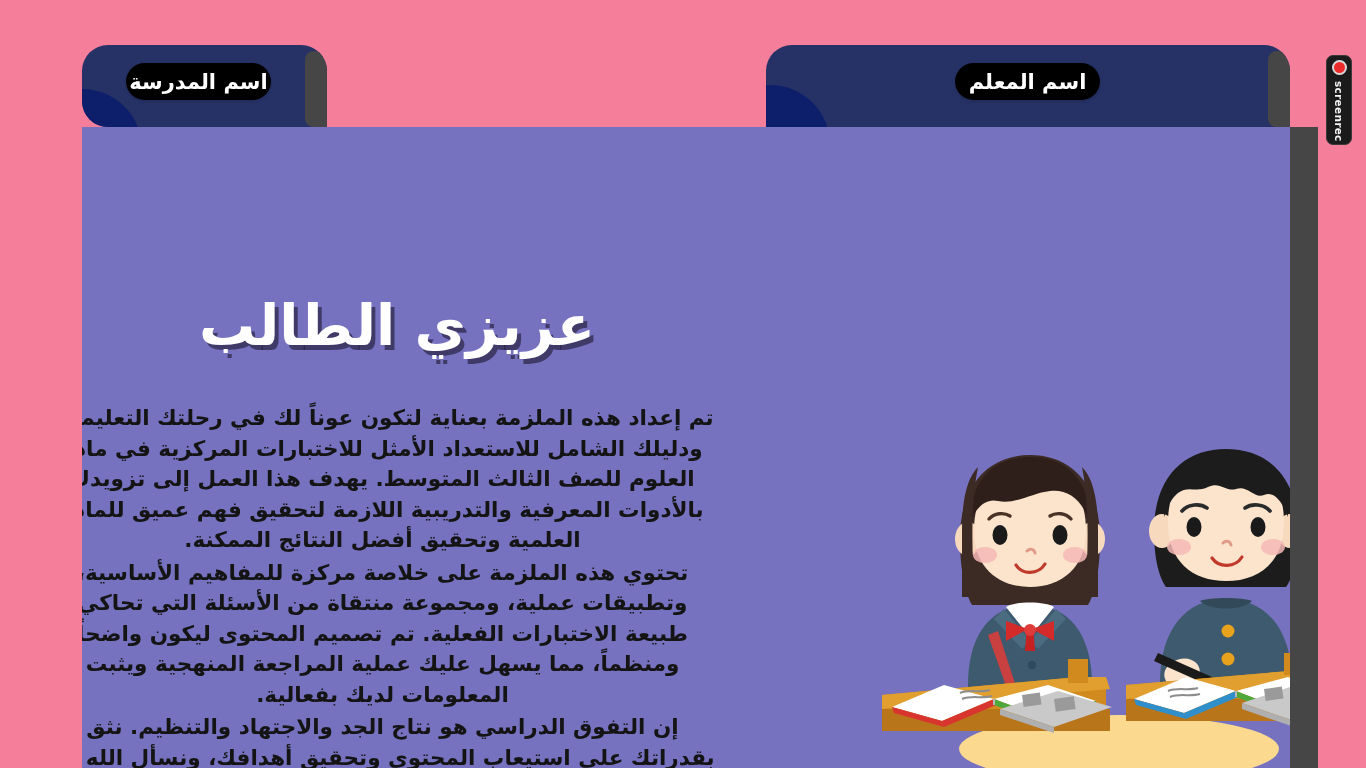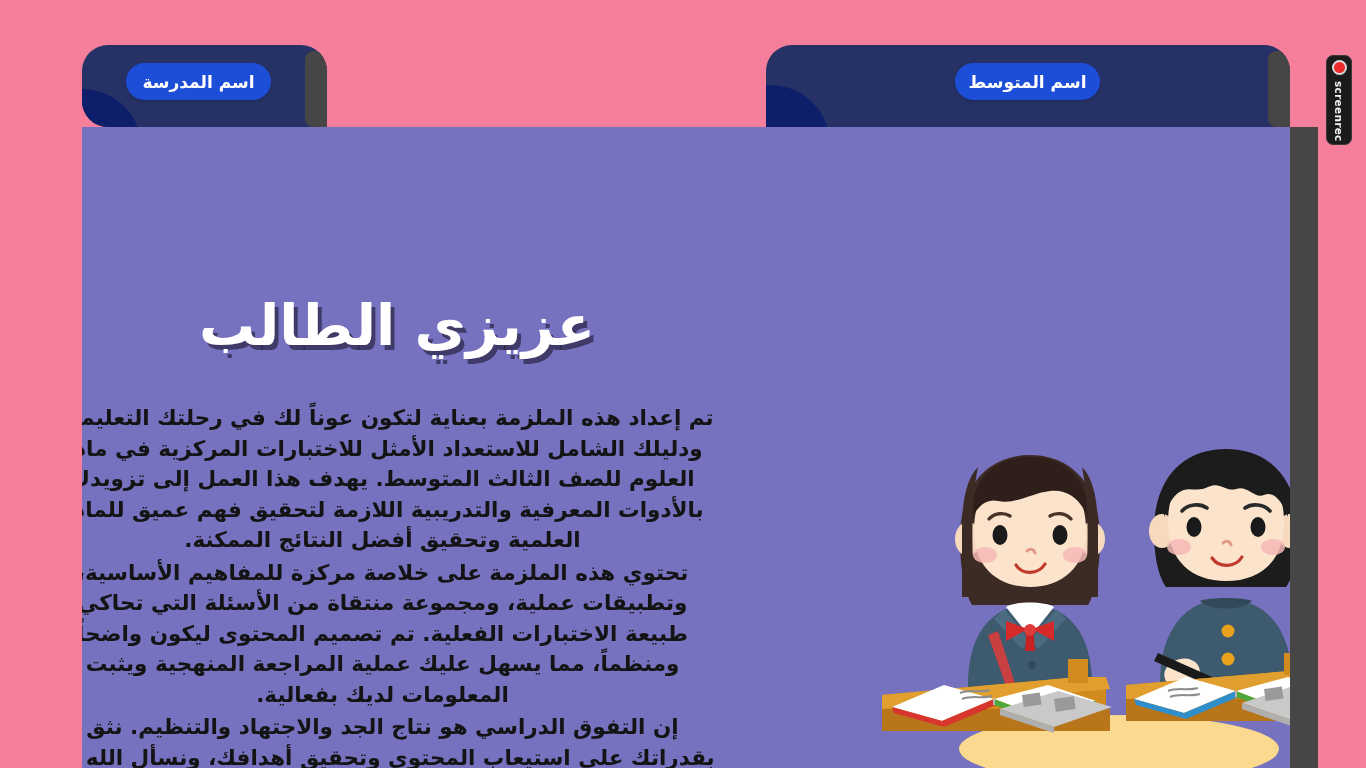--- a/index.html
+++ b/index.html
@@ -87,23 +87,23 @@
     width: 64px;
     height: 60px;
     border-top-right-radius: 60px;
   }
 
   .name-badge {
     position: absolute;
     display: flex;
     align-items: center;
     justify-content: center;
-    background: #1d4ed8;
+    background: #000000;
     color: #ffffff;
-    font-size: 17px;
+    font-size: 21px;
     font-weight: 700;
     border-radius: 24px;
     letter-spacing: 0;
     white-space: nowrap;
     box-shadow: 0 2px 3px rgba(0,0,0,0.12);
   }
   #badge-school {
     left: 126px;
     top: 63px;
     width: 145px;
@@ -231,21 +231,21 @@
   <div class="header-card" id="card-school">
     <div class="accent-blob"></div>
     <div class="shadow-strip"></div>
   </div>
   <div class="name-badge" id="badge-school">اسم المدرسة</div>
 
   <div class="header-card" id="card-teacher">
     <div class="accent-blob"></div>
     <div class="shadow-strip"></div>
   </div>
-  <div class="name-badge" id="badge-teacher">اسم المتوسط</div>
+  <div class="name-badge" id="badge-teacher">اسم المعلم</div>
 
   <div id="panel-shadow"></div>
   <div id="main-panel">
 
     <div id="page-title">
       <span class="title-inner">عزيزي الطالب</span>
     </div>
 
     <div id="body-copy">
       <p>تم إعداد هذه الملزمة بعناية لتكون عوناً لك في رحلتك التعليمية، ودليلك الشامل للاستعداد الأمثل للاختبارات المركزية في مادة العلوم للصف الثالث المتوسط. يهدف هذا العمل إلى تزويدك بالأدوات المعرفية والتدريبية اللازمة لتحقيق فهم عميق للمادة العلمية وتحقيق أفضل النتائج الممكنة.</p>

